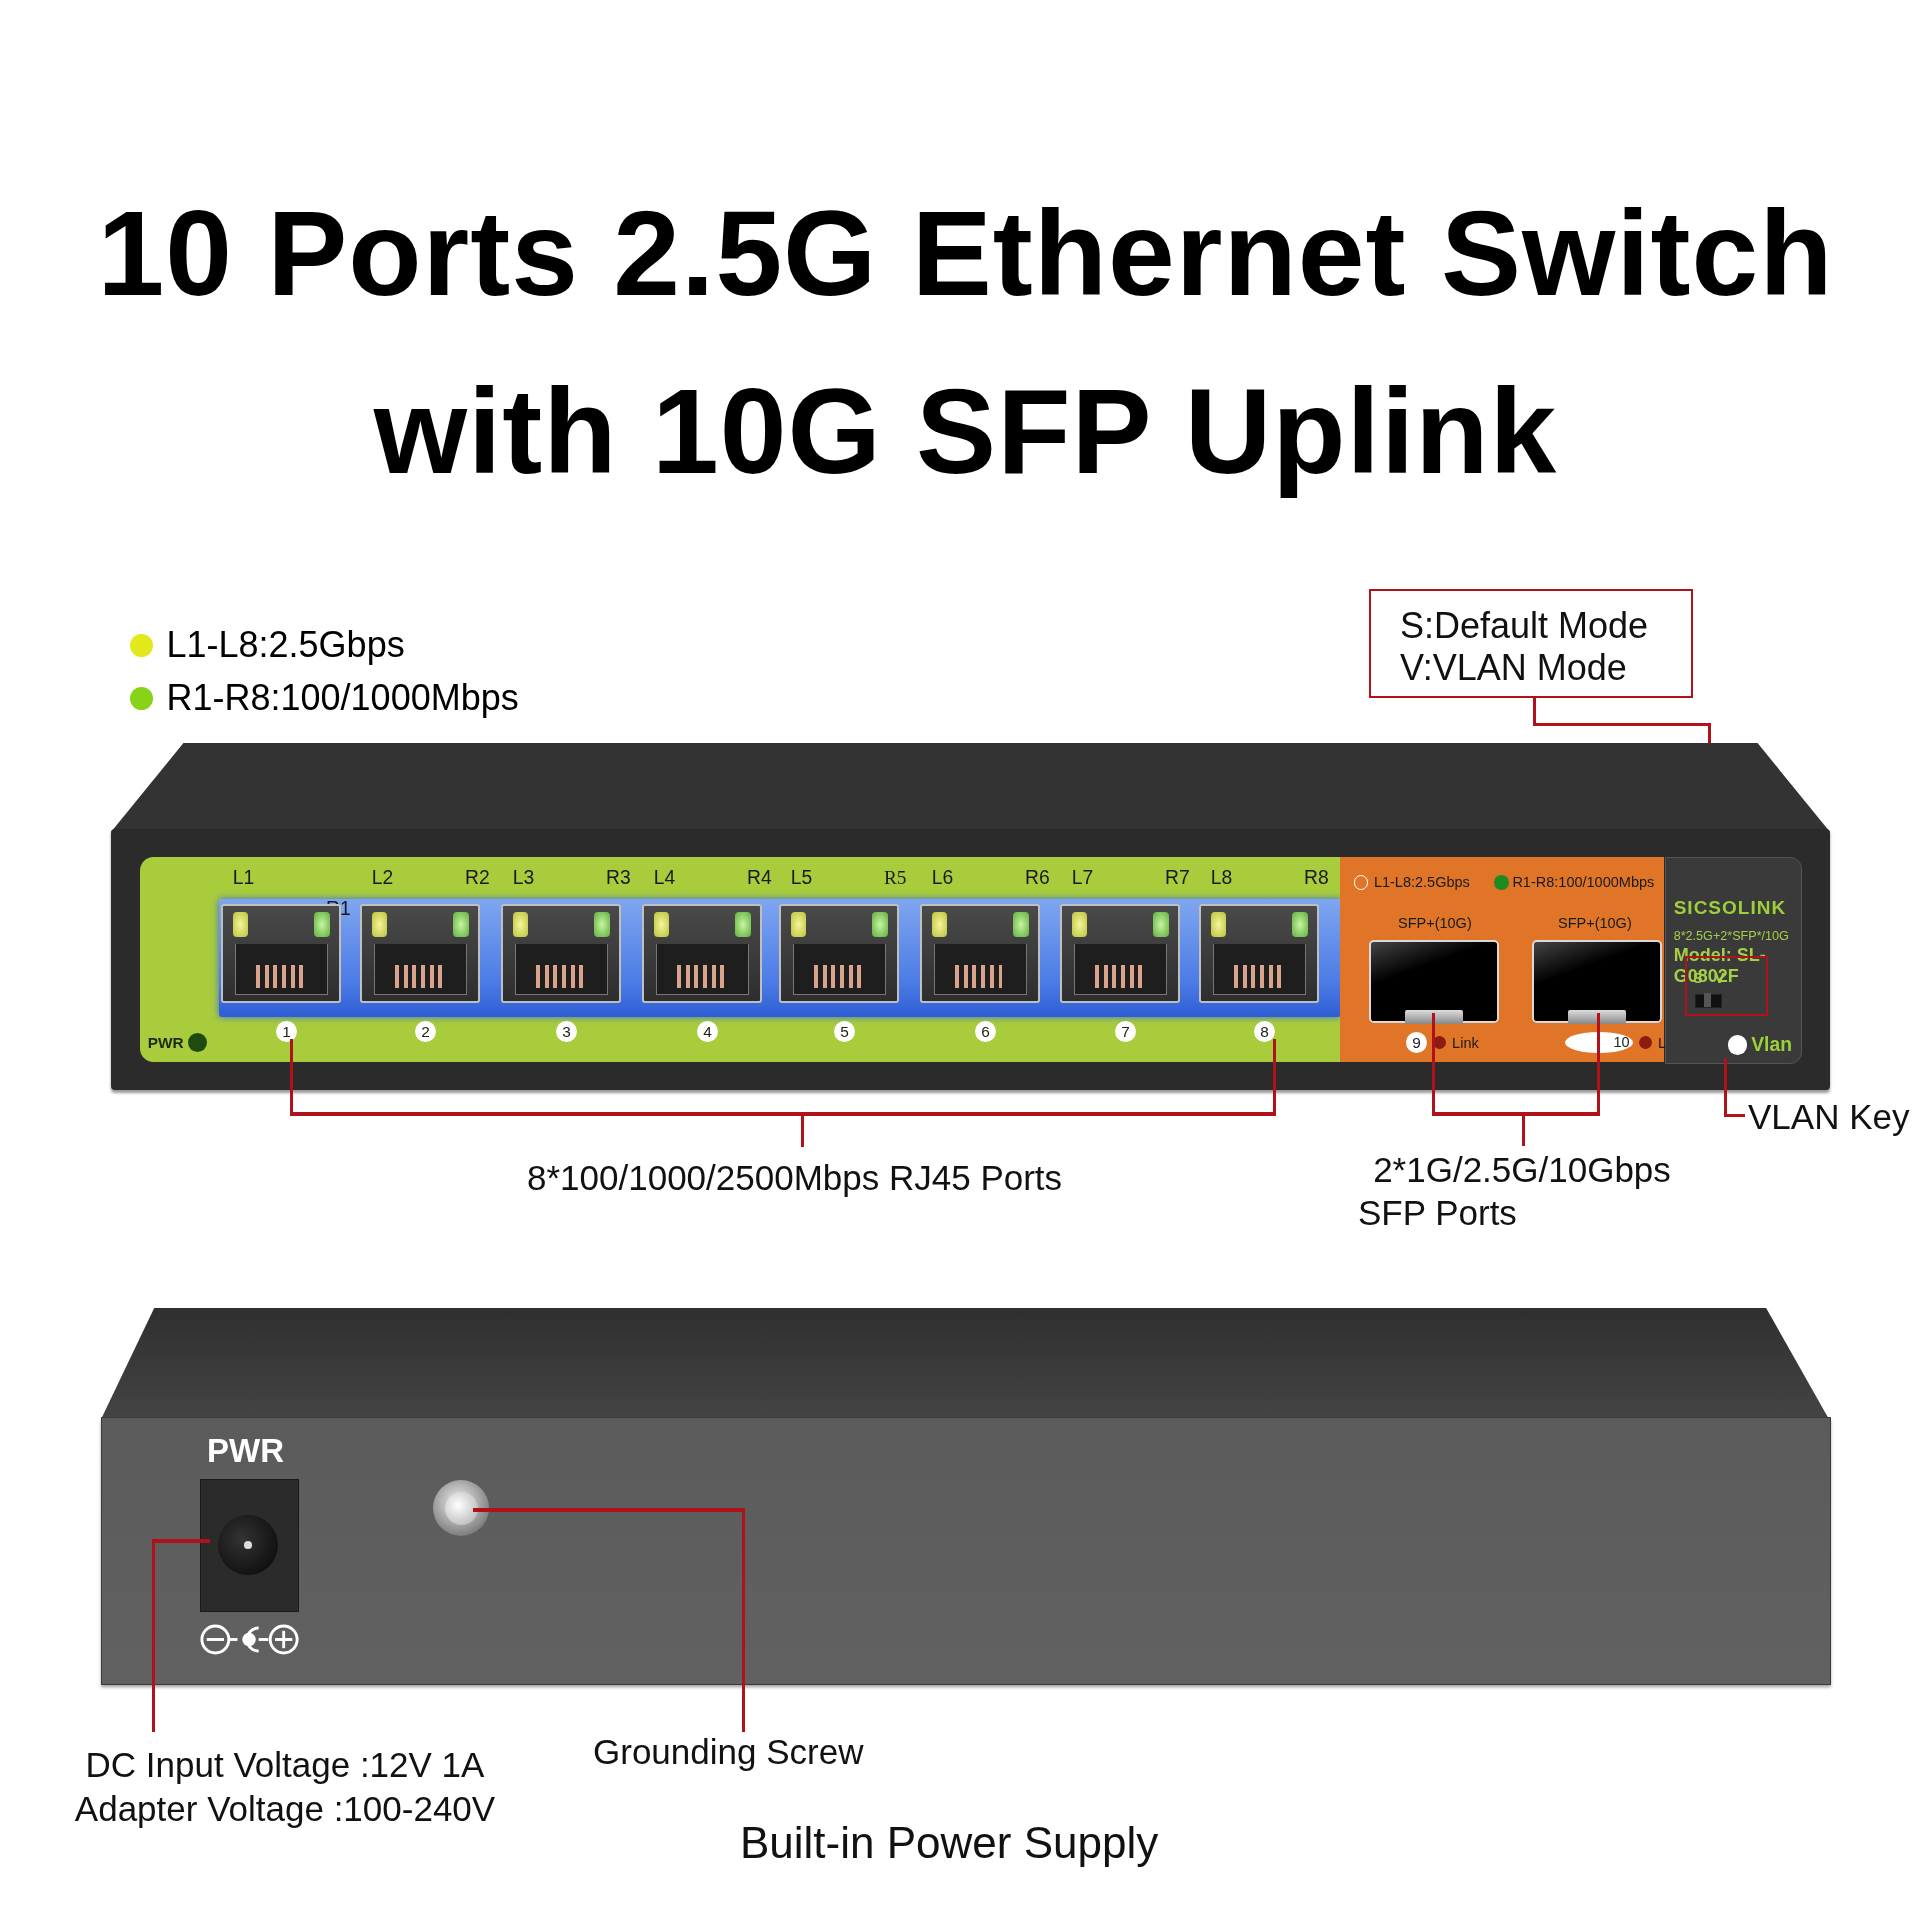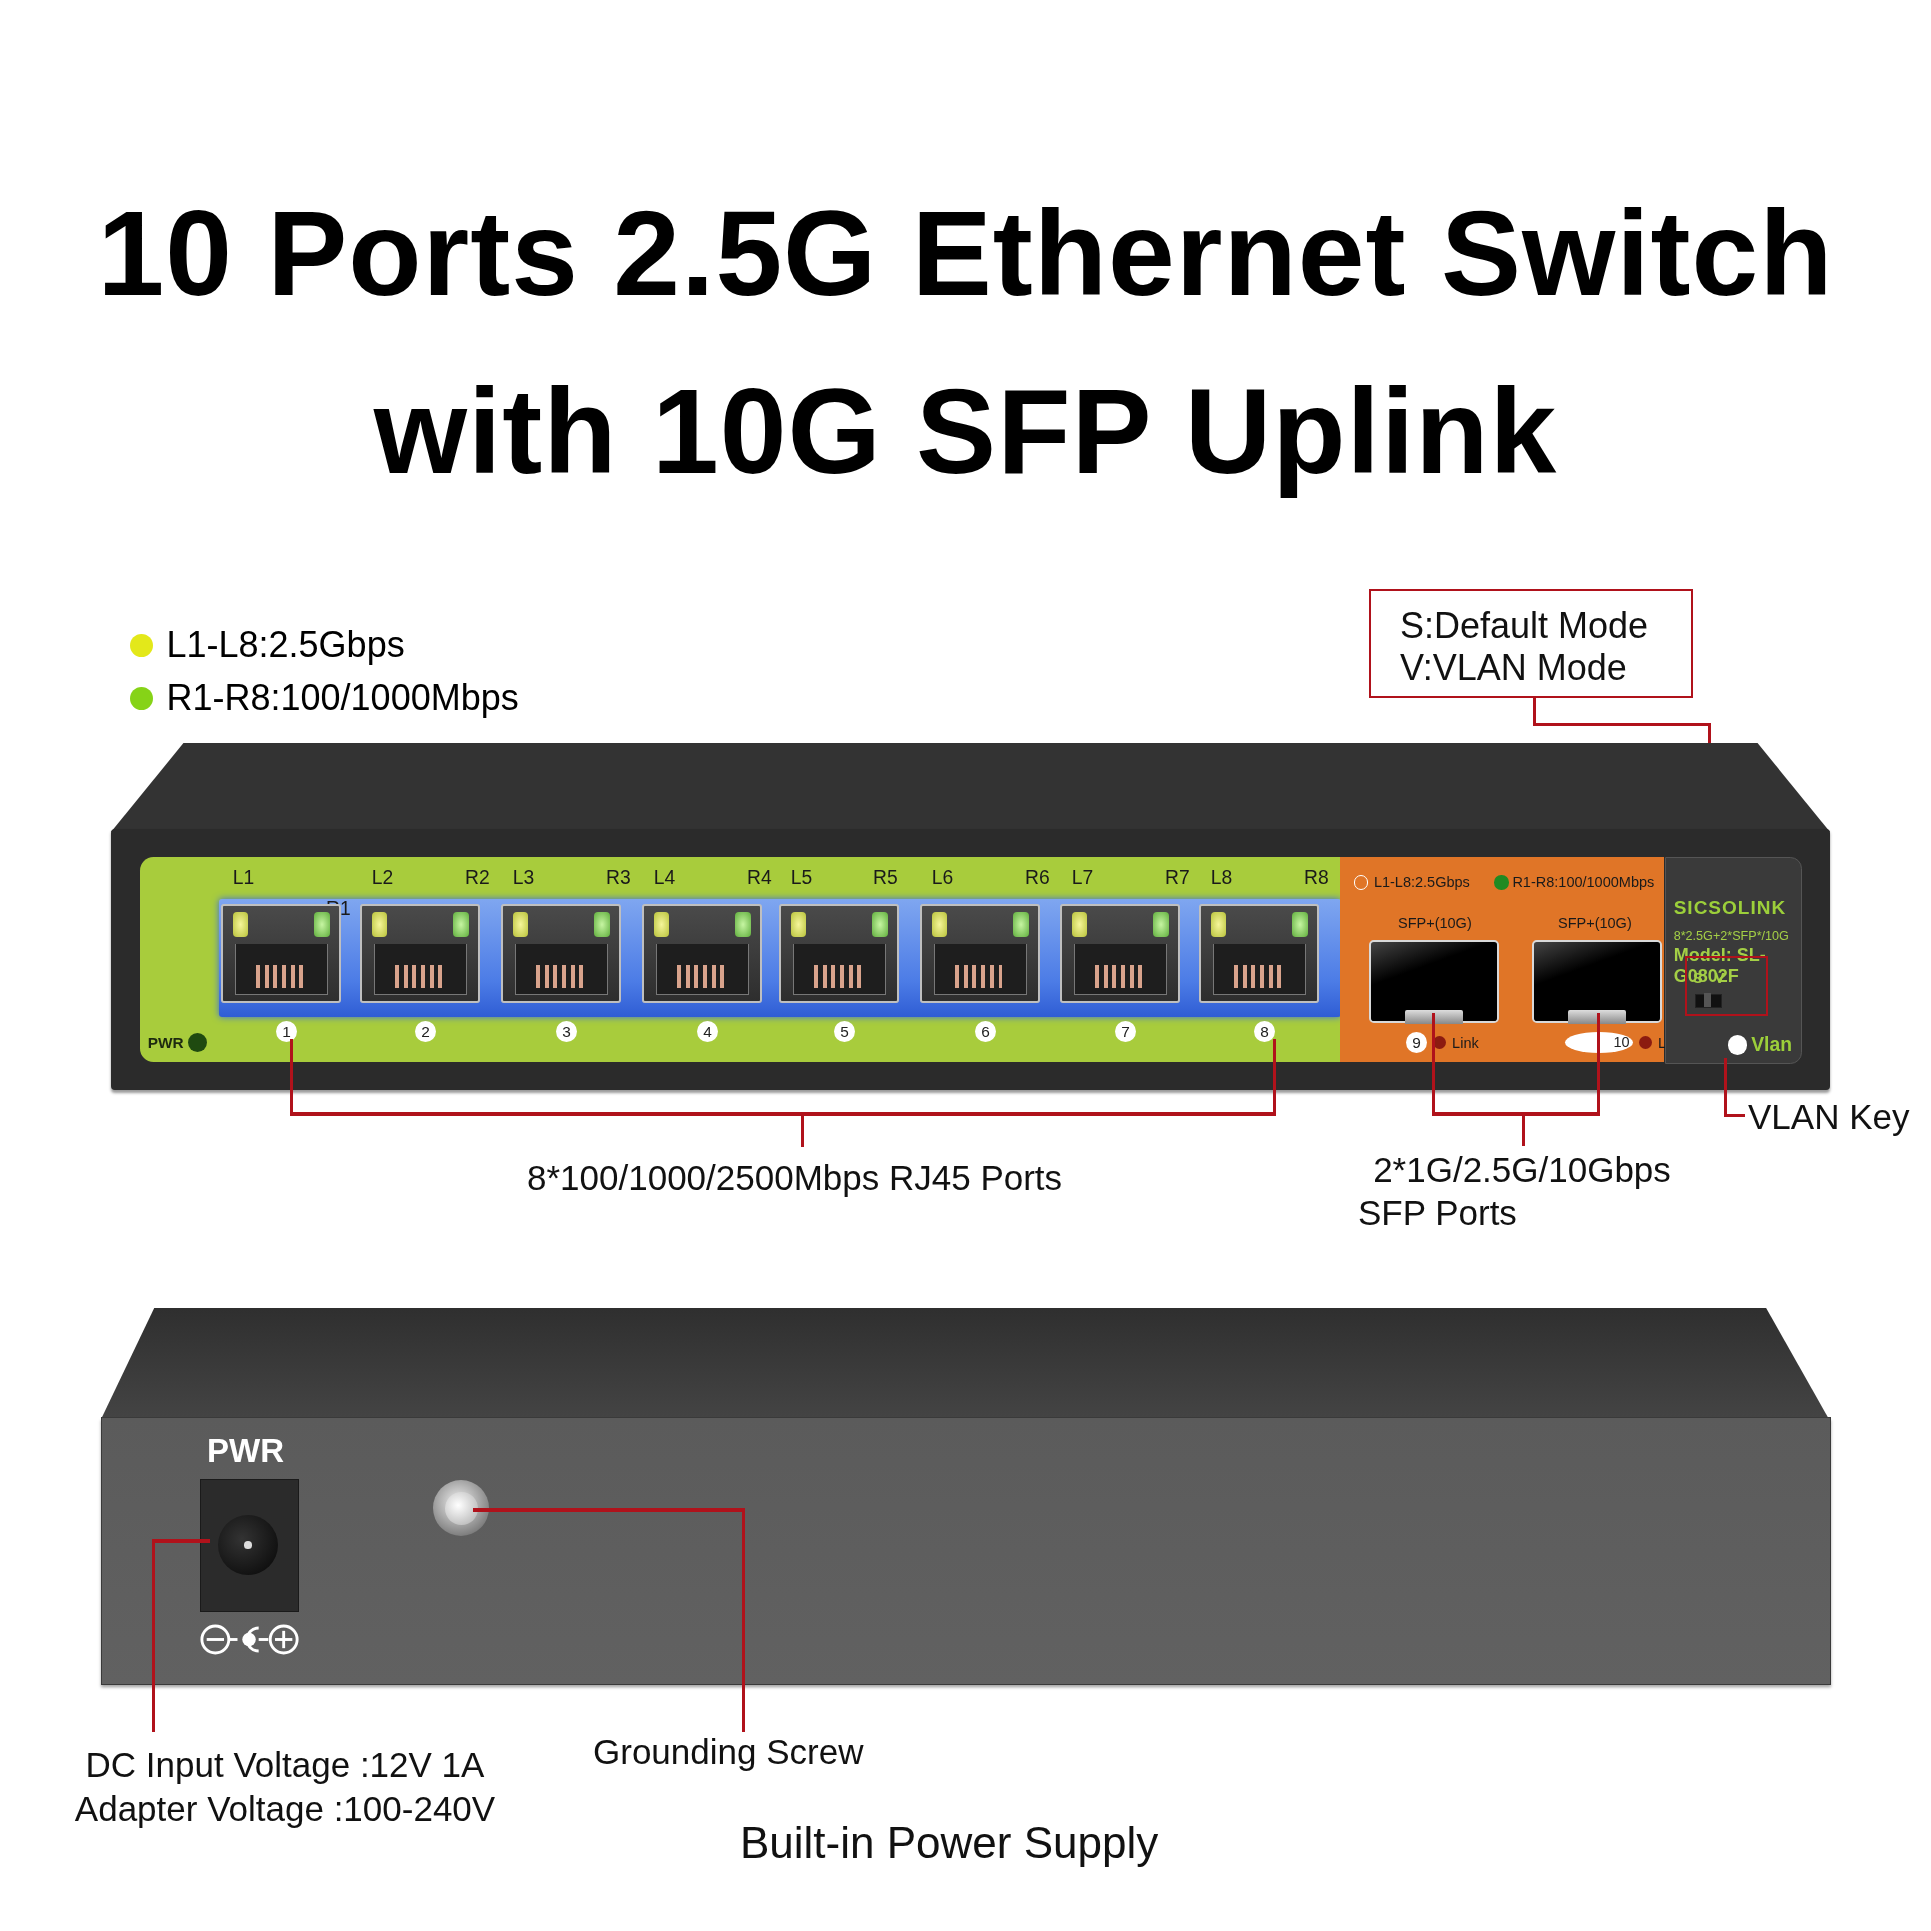--- a/index.html
+++ b/index.html
@@ -115,21 +115,21 @@
           <div class="led l"></div>
           <div class="led r"></div>
           <div class="mouth"></div>
           <div class="pins"></div>
         </div>
       <div class="abs port-num" style="left:49px; top:154px;">4</div>
     </div>
 
     <div class="abs" style="left:558px; top:0;">
       <span class="abs port-lbl" style="left:5.8px; top:0;">L5</span>
-      <span class="abs port-lbl" style="left:88px; top:0;">R5</span>
+      <span class="abs port-lbl" style="left:99px; top:0;font-family:Liberation Serif, serif;">R5</span>
       <div class="rj45" style="left:-5.8px; top:37px; width:116px; height:95px;">
           <div class="led l"></div>
           <div class="led r"></div>
           <div class="mouth"></div>
           <div class="pins"></div>
         </div>
       <div class="abs port-num" style="left:49px; top:154px;">5</div>
     </div>
 
     <div class="abs" style="left:699px; top:0;">

